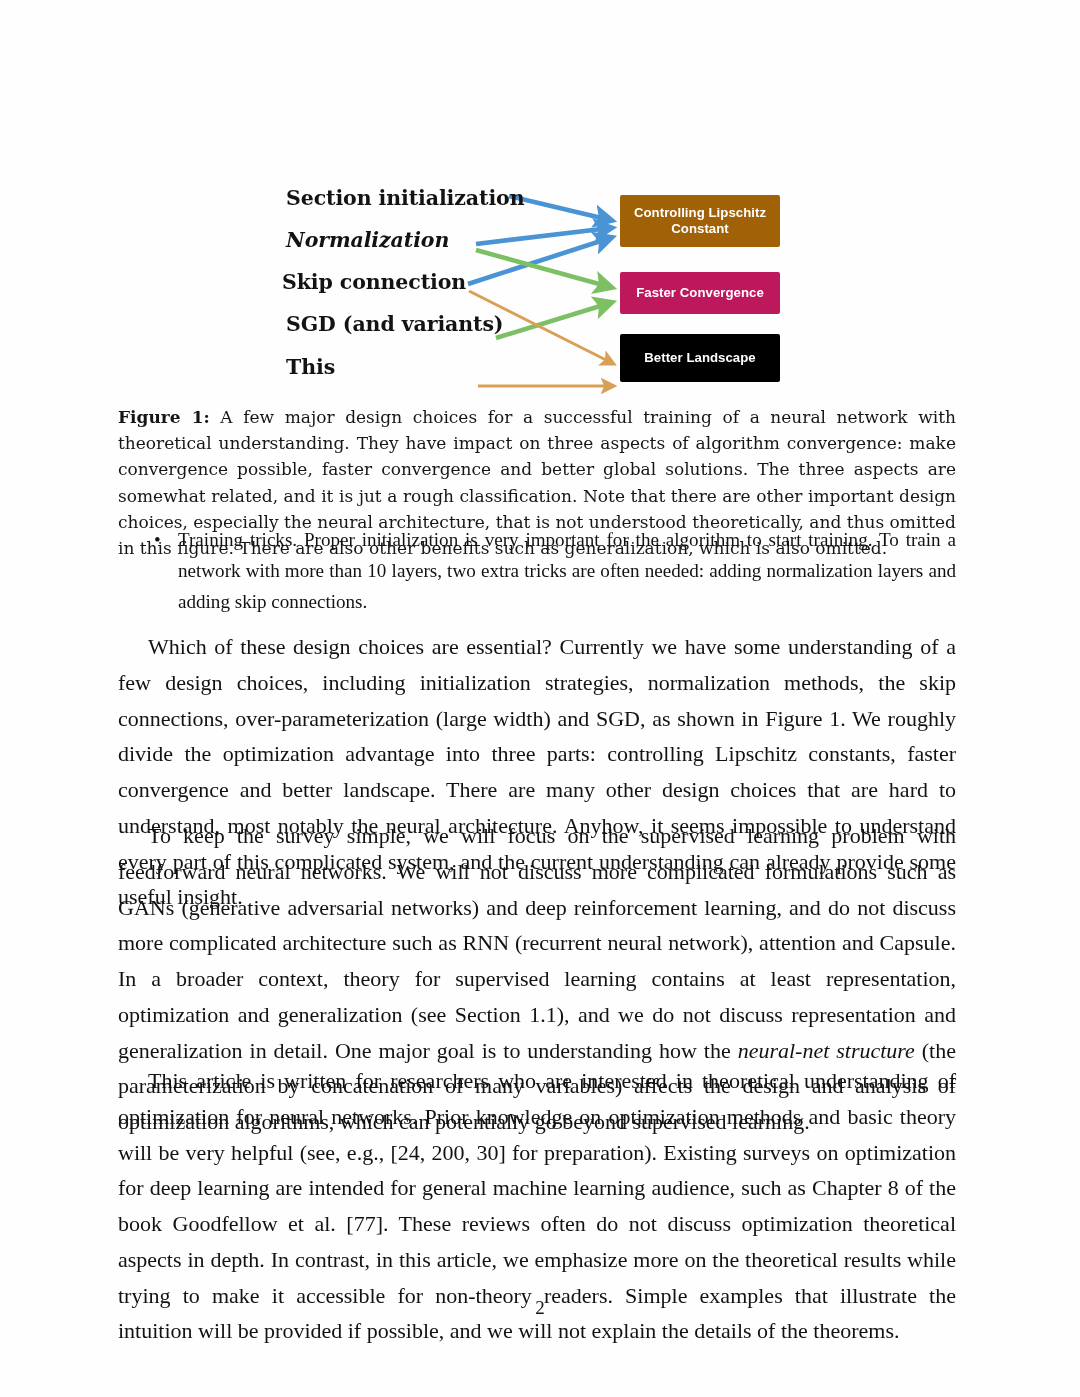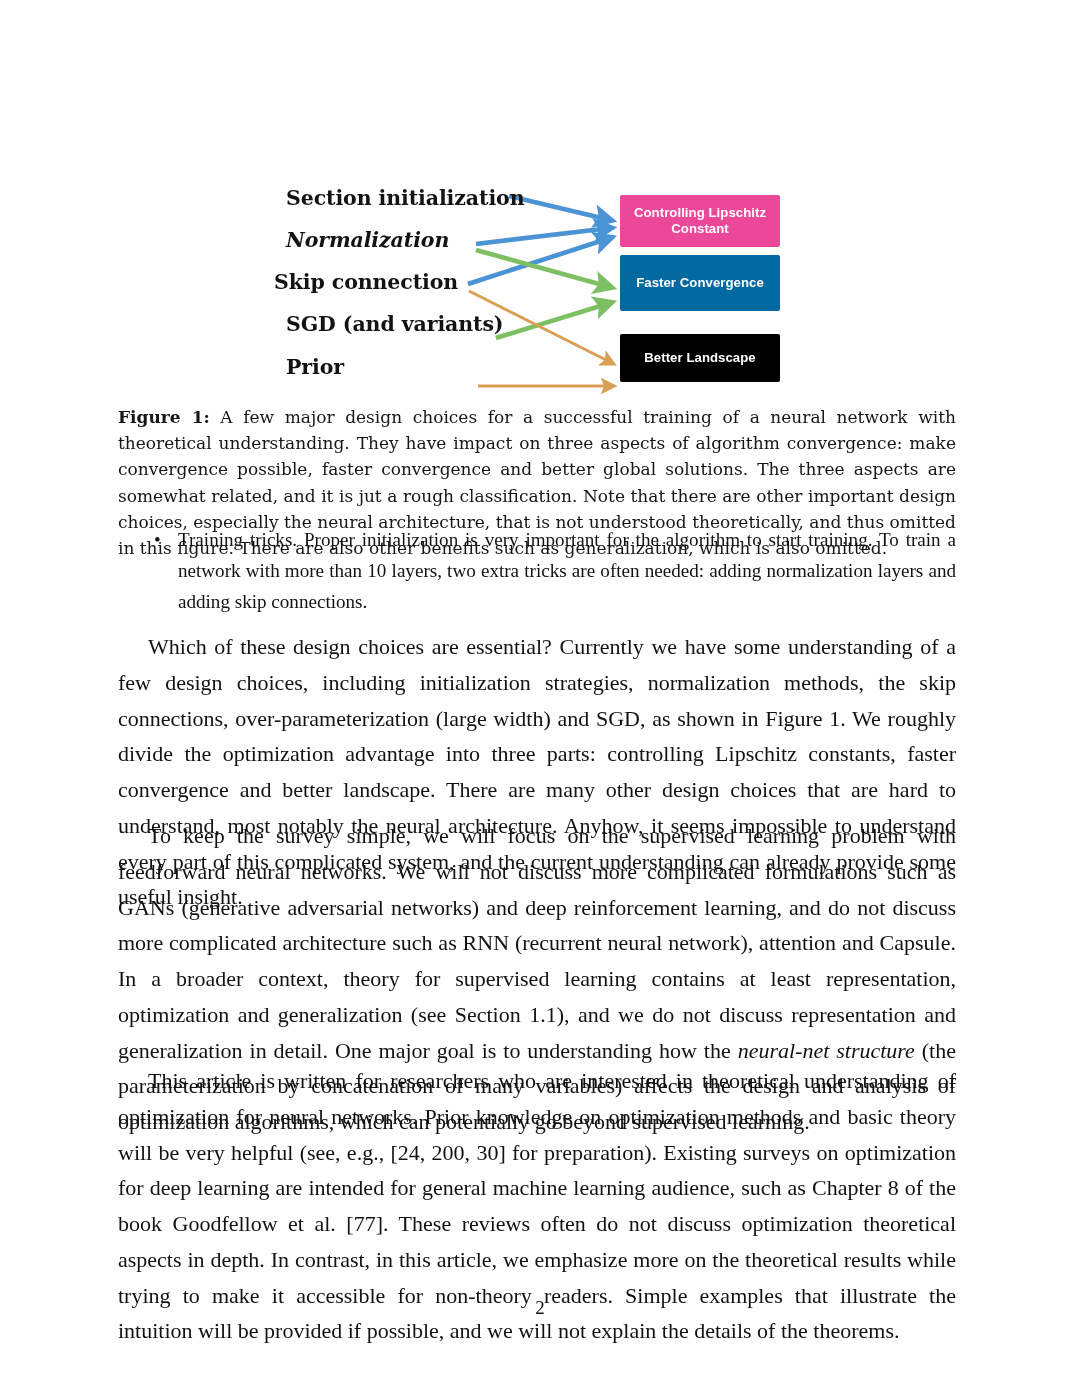--- a/index.html
+++ b/index.html
@@ -47,21 +47,21 @@
     font-family: "DejaVu Serif", serif;
     font-weight: bold;
     font-size: 20.5px;
     color: #131313;
     white-space: nowrap;
     letter-spacing: -0.1px;
     text-align: left;
   }
   .fig-label.r0 { left: 36px;  top: 26px; }
   .fig-label.r1 { left: 36px;  top: 68px; font-style: italic; }
-  .fig-label.r2 { left: 24px;  top: 110px; }
+  .fig-label.r2 { left: 32px;  top: 110px; }
   .fig-label.r3 { left: 36px;  top: 152px; }
   .fig-label.r4 { left: 36px;  top: 195px; }
 
   .fig-box {
     position: absolute;
     left: 370px;
     width: 160px;
     box-sizing: border-box;
     border-radius: 2px;
     display: flex;
@@ -69,22 +69,22 @@
     justify-content: center;
     text-align: center;
     font-family: "Liberation Sans", sans-serif;
     font-weight: bold;
     font-size: 13.2px;
     line-height: 1.22;
     color: #ffffff;
     letter-spacing: 0.05px;
     padding: 2px 6px;
   }
-  .fig-box.b0 { top: 35px;  height: 52px;  background: #ec4899; }
-  .fig-box.b1 { top: 95px; height: 56px;  background: #0369a1; }
+  .fig-box.b0 { top: 35px;  height: 52px;  background: #a16207; }
+  .fig-box.b1 { top: 112px; height: 42px;  background: #be185d; }
   .fig-box.b2 { top: 174px; height: 48px;  background: #000000; }
 
   
   .caption {
     position: absolute;
     left: 118px;
     top: 404px;
     width: 838px;
     font-family: "DejaVu Serif", serif;
     font-size: 17px;
@@ -176,21 +176,21 @@
 
         <line x1="219" y1="131" x2="362" y2="203" stroke="#d99f55" stroke-width="3.0" marker-end="url(#ah-orange)"></line>
 
         <line x1="228" y1="226" x2="362" y2="226" stroke="#d99f55" stroke-width="3.0" marker-end="url(#ah-orange)"></line>
       </svg>
 
       <div class="fig-label r0">Section initialization</div>
       <div class="fig-label r1">Normalization</div>
       <div class="fig-label r2">Skip connection</div>
       <div class="fig-label r3">SGD (and variants)</div>
-      <div class="fig-label r4">Prior</div>
+      <div class="fig-label r4">This</div>
 
       <div class="fig-box b0">Controlling Lipschitz Constant</div>
       <div class="fig-box b1">Faster Convergence</div>
       <div class="fig-box b2">Better Landscape</div>
     </div>
   </div>
 
   <div class="caption">
     <b>Figure 1:</b><span> A few major design choices for a successful training of a neural network with theoretical understanding. They have impact on three aspects of algorithm convergence: make convergence possible, faster convergence and better global solutions. The three aspects are somewhat related, and it is jut a rough classification. Note that there are other important design choices, especially the neural architecture, that is not understood theoretically, and thus omitted in this figure. There are also other benefits such as generalization, which is also omitted.</span>
   </div>

